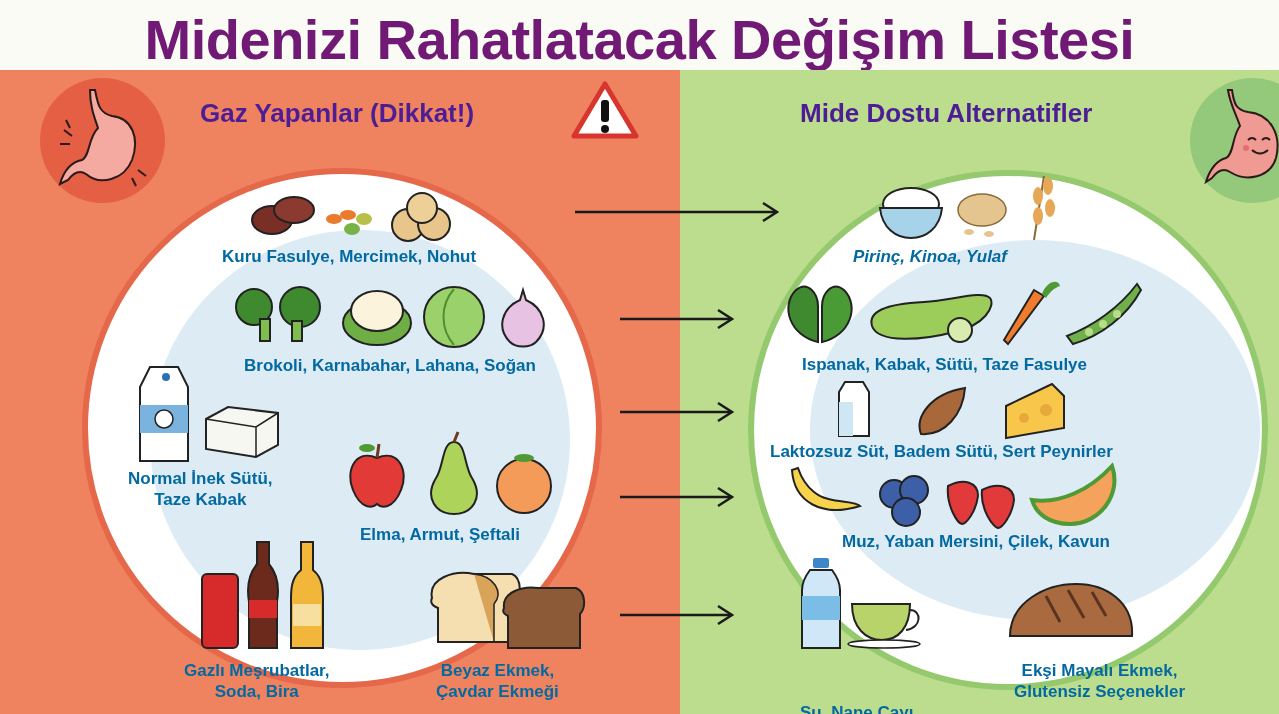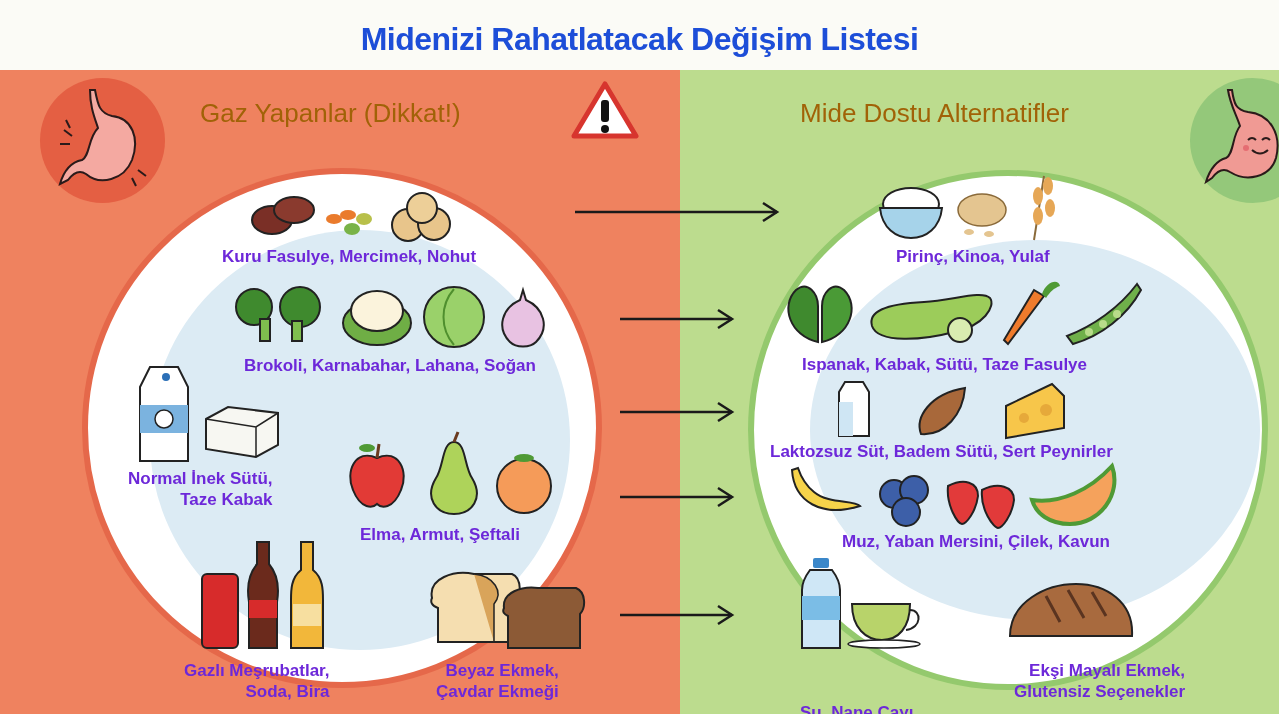--- a/index.html
+++ b/index.html
@@ -1,45 +1,45 @@
 <!DOCTYPE html>
 <html><head>
 <meta charset="utf-8">
 <style>
   * { box-sizing: border-box; margin: 0; padding: 0; }
   html, body { width: 1279px; height: 714px; overflow: hidden; }
   body { position: relative; background: #fbfbf6; font-family: "Liberation Sans", "DejaVu Sans", sans-serif; color: #1a1a1a; }
 
   .title-bar { position: absolute; left: 0; top: 0; width: 1279px; height: 70px; background: #fbfbf6; display: flex; align-items: center; justify-content: center; }
-  .title-bar h1 { font-size: 32px; font-weight: 700; letter-spacing: -0.5px; color: #1d4ed8; margin-top: 8px; }
+  .title-bar h1 { font-size: 56px; font-weight: 700; letter-spacing: -0.5px; color: #701a75; margin-top: 8px; }
 
   .panel { position: absolute; top: 70px; height: 644px; overflow: hidden; }
   .panel-left { left: 0; width: 680px; background: #ef825f; }
   .panel-right { left: 680px; width: 599px; background: #bcdc8e; }
 
   .plate { position: absolute; border-radius: 50%; }
   .plate-left { left: 82px; top: 168px; width: 520px; height: 520px; background: #fff; border: 6px solid #e5684a; }
   .plate-left-inner { left: 150px; top: 230px; width: 420px; height: 420px; background: #dcebf4; }
   .plate-right { left: 748px; top: 170px; width: 520px; height: 520px; background: #fff; border: 6px solid #94c96d; }
   .plate-right-inner { left: 810px; top: 240px; width: 450px; height: 380px; background: #dcebf4; }
 
   .badge-circle { position: absolute; border-radius: 50%; }
   .badge-left { left: 40px; top: 78px; width: 125px; height: 125px; background: #e45f43; }
   .badge-right { left: 1190px; top: 78px; width: 125px; height: 125px; background: #94c87a; }
 
-  .section-title { position: absolute; font-size: 26px; font-weight: 400; color: #a16207; }
+  .section-title { position: absolute; font-size: 26px; font-weight: 700; color: #4c1d95; }
   .title-left { left: 200px; top: 98px; }
   .title-right { left: 800px; top: 98px; }
 
   .warning { position: absolute; left: 570px; top: 80px; width: 70px; height: 60px; }
 
   .arrow { position: absolute; height: 20px; }
   .arrow svg { display: block; }
 
-  .label { position: absolute; font-size: 17px; font-weight: 700; color: #6d28d9; text-align: right; line-height: 1.25; white-space: nowrap; }
+  .label { position: absolute; font-size: 17px; font-weight: 700; color: #0369a1; text-align: center; line-height: 1.25; white-space: nowrap; }
 
   .icon { position: absolute; }
   svg { overflow: visible; }
 </style>
 </head>
 <body>
 
 <div class="title-bar">
   <h1>Midenizi Rahatlatacak Değişim Listesi</h1>
 </div>
@@ -253,21 +253,21 @@
 </div>
 <div class="icon" style="left:1018px; top:172px;">
   <svg width="55" height="70">
       <path d="M16 68 L26 4" stroke="#8a6a3a" stroke-width="2"></path>
       <ellipse cx="20" cy="24" rx="5" ry="9" fill="#e6a756"></ellipse>
       <ellipse cx="30" cy="14" rx="5" ry="9" fill="#e6a756"></ellipse>
       <ellipse cx="20" cy="44" rx="5" ry="9" fill="#e6a756"></ellipse>
       <ellipse cx="32" cy="36" rx="5" ry="9" fill="#e6a756"></ellipse>
     </svg>
 </div>
-<div class="label" style="left:896px; top:246px;">Pirinç, Kinoa, Yulaf</div>
+<div class="label" style="left:853px; top:246px;font-style:italic;">Pirinç, Kinoa, Yulaf</div>
 
 <div class="icon" style="left:780px; top:276px;">
   <svg width="80" height="68">
       <path d="M38 66 C10 60 0 30 16 14 C28 4 38 18 38 30 Z" fill="#3f8a2e" stroke="#222" stroke-width="2"></path>
       <path d="M42 66 C70 60 80 30 64 14 C52 4 42 18 42 30 Z" fill="#4a9a36" stroke="#222" stroke-width="2"></path>
     </svg>
 </div>
 <div class="icon" style="left:864px; top:282px;">
   <svg width="130" height="62">
       <path d="M8 44 C4 30 20 22 60 20 C90 18 118 8 126 16 C132 24 120 44 90 50 C60 58 14 62 8 44 Z" fill="#9ccc5a" stroke="#222" stroke-width="2"></path>

